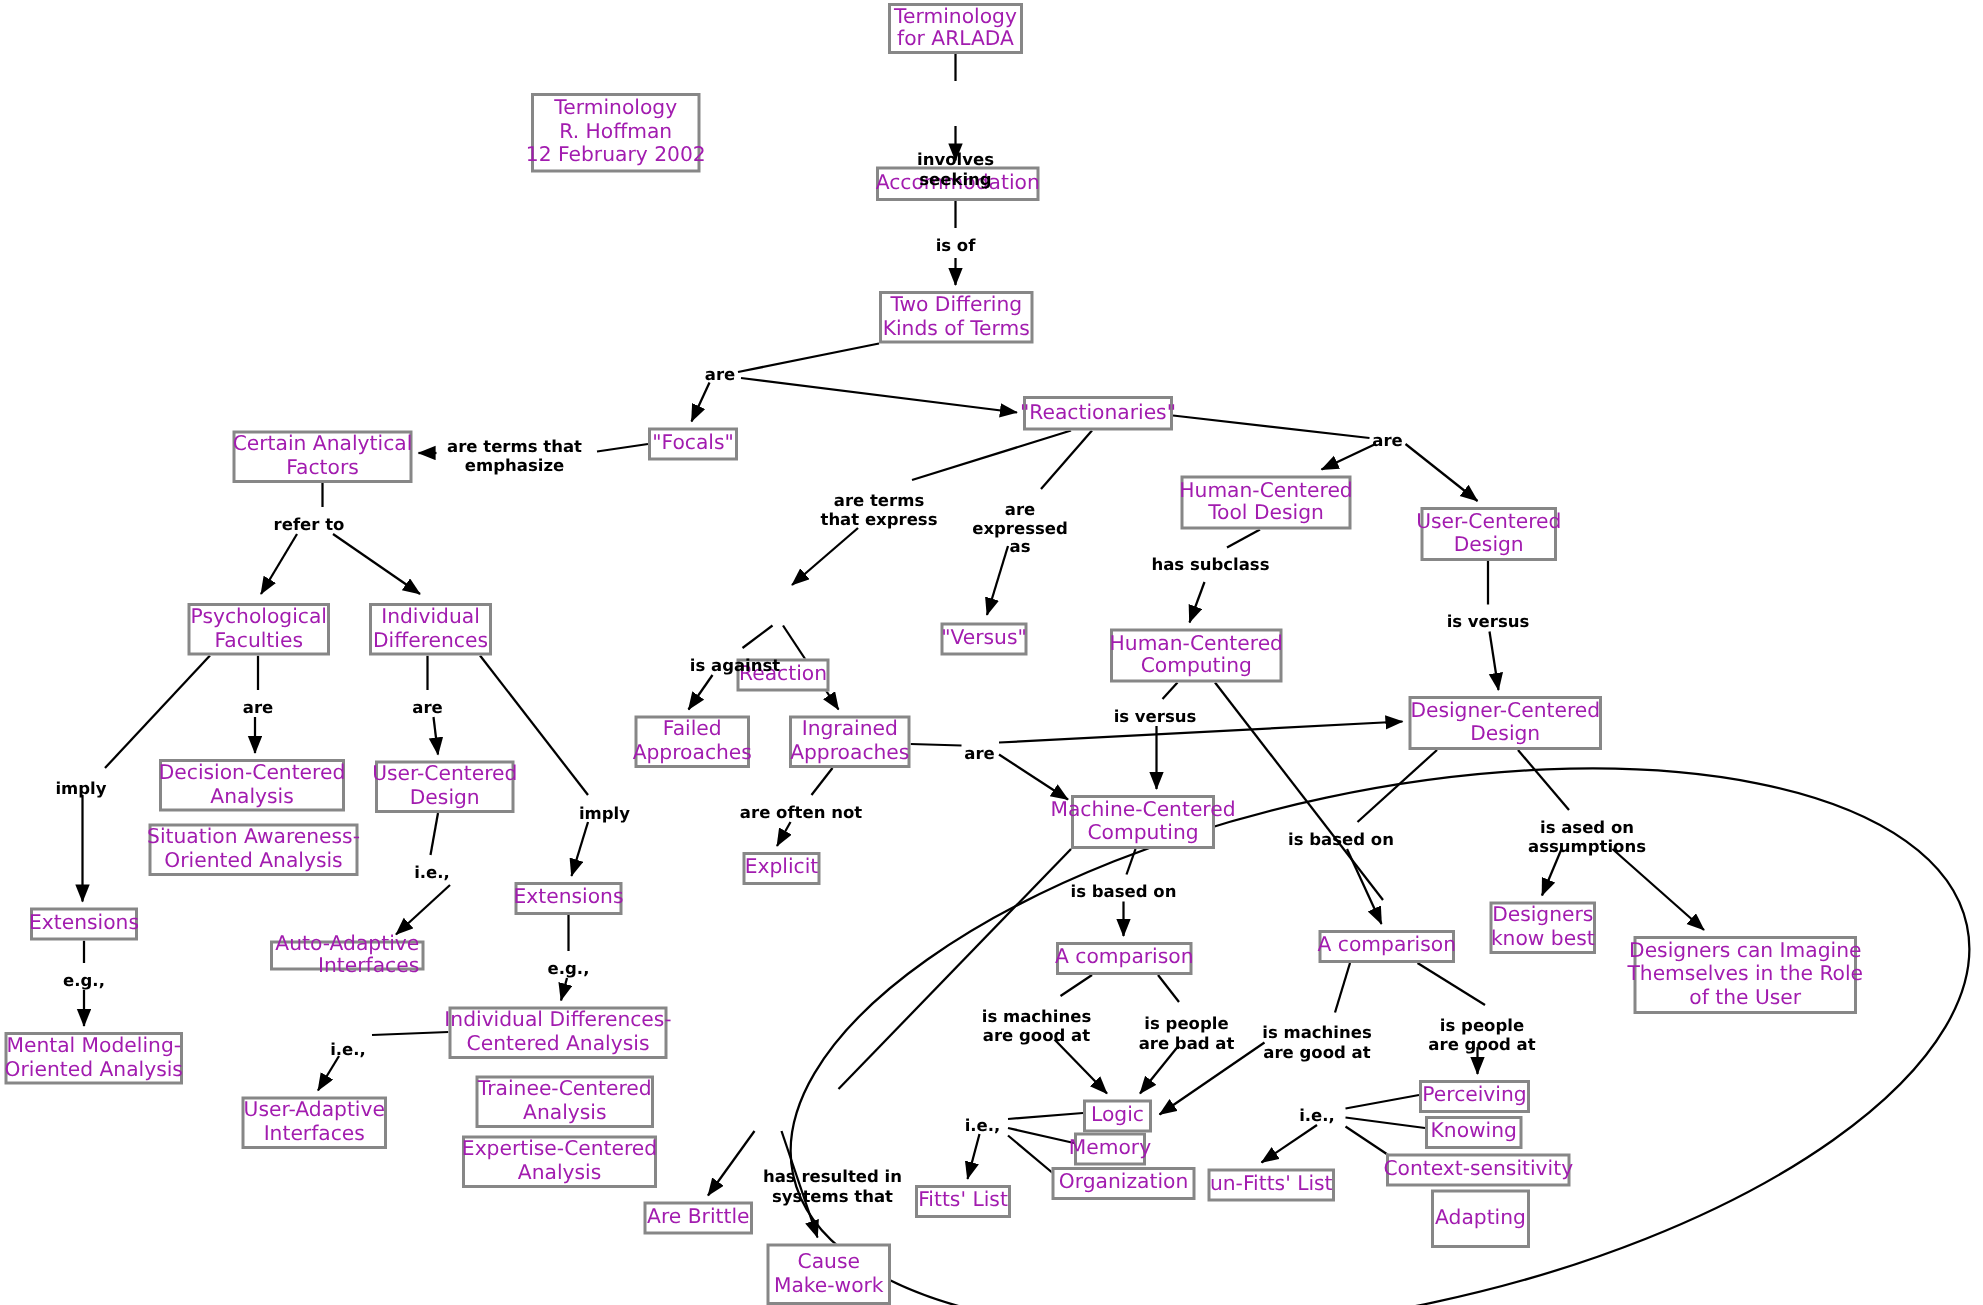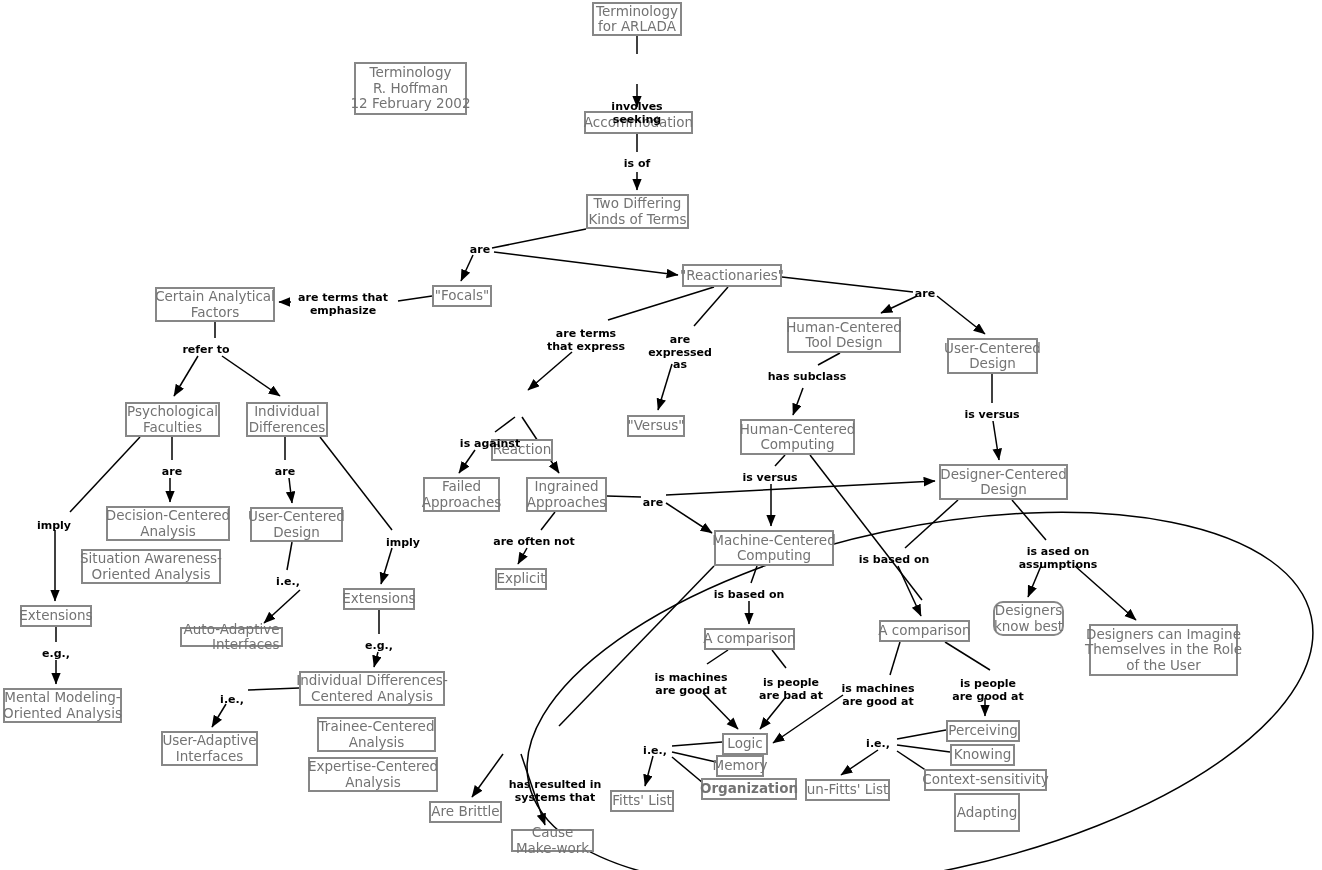--- a/index.html
+++ b/index.html
@@ -20,21 +20,21 @@
     left: 0; top: 0;
     width: 1322px;
     height: 870px;
     pointer-events: none;
   }
   .node {
     position: absolute;
     box-sizing: border-box;
     border: 2px solid #878787;
     background: #ffffff;
-    color: #737373;
+    color: #a21caf;
     font-size: 13.5px;
     line-height: 15.5px;
     text-align: center;
     display: flex;
     align-items: center;
     justify-content: center;
     padding: 2px 5px;
     white-space: pre;
     z-index: 5;
   }
@@ -242,28 +242,28 @@
       <div class="node" style="left: 423px; top: 477px; width: 77px; height: 35px;">Failed
 Approaches</div>
       <div class="node" style="left: 526px; top: 477px; width: 81px; height: 35px;">Ingrained
 Approaches</div>
       <div class="node" style="left: 939px; top: 464px; width: 129px; height: 36px;">Designer-Centered
 Design</div>
       <div class="node" style="left: 106px; top: 506px; width: 124px; height: 35px;">Decision-Centered
 Analysis</div>
       <div class="node" style="left: 250px; top: 507px; width: 93px; height: 35px;">User-Centered
 Design</div>
-      <div class="node" style="left: 81px; top: 549px; width: 140px; height: 35px;">Situation Awareness-
+      <div class="node" style="left: 99px; top: 549px; width: 140px; height: 35px;">Situation Awareness-
 Oriented Analysis</div>
-      <div class="node" style="left: 714px; top: 530px; width: 120px; height: 36px; text-align: center;">Machine-Centered
+      <div class="node" style="left: 714px; top: 530px; width: 96px; height: 36px; text-align: center;">Machine-Centered
 Computing</div>
       <div class="node" style="left: 20px; top: 605px; width: 72px; height: 22px;">Extensions</div>
       <div class="node" style="left: 343px; top: 588px; width: 72px; height: 22px;">Extensions</div>
       <div class="node" style="left: 495px; top: 568px; width: 52px; height: 22px;">Explicit</div>
-      <div class="node" style="left: 993px; top: 601px; width: 71px; height: 35px; border-radius: 10px;">Designers
+      <div class="node" style="left: 993px; top: 601px; width: 71px; height: 35px;">Designers
 know best</div>
       <div class="node" style="left: 1089px; top: 624px; width: 149px; height: 52px;">Designers can Imagine
 Themselves in the Role
 of the User</div>
       <div class="node" style="left: 180px; top: 627px; width: 103px; height: 20px; text-align: right;">Auto-Adaptive
 Interfaces</div>
       <div class="node" style="left: 704px; top: 628px; width: 91px; height: 22px;">A comparison</div>
       <div class="node" style="left: 879px; top: 620px; width: 91px; height: 22px;">A comparison</div>
       <div class="node" style="left: 3px; top: 688px; width: 119px; height: 35px;">Mental Modeling-
 Oriented Analysis</div>
@@ -273,26 +273,26 @@
 Analysis</div>
       <div class="node" style="left: 946px; top: 720px; width: 74px; height: 22px;">Perceiving</div>
       <div class="node" style="left: 722px; top: 733px; width: 46px; height: 22px;">Logic</div>
       <div class="node" style="left: 950px; top: 744px; width: 65px; height: 22px;">Knowing</div>
       <div class="node" style="left: 161px; top: 731px; width: 97px; height: 35px;">User-Adaptive
 Interfaces</div>
       <div class="node" style="left: 716px; top: 755px; width: 48px; height: 22px;">Memory</div>
       <div class="node" style="left: 924px; top: 769px; width: 123px; height: 22px;">Context-sensitivity</div>
       <div class="node" style="left: 308px; top: 757px; width: 130px; height: 35px;">Expertise-Centered
 Analysis</div>
-      <div class="node" style="left: 701px; top: 778px; width: 96px; height: 22px; font-weight: bold;">Organization</div>
+      <div class="node" style="left: 701px; top: 778px; width: 96px; height: 22px;">Organization</div>
       <div class="node" style="left: 610px; top: 790px; width: 64px; height: 22px;">Fitts' List</div>
       <div class="node" style="left: 805px; top: 779px; width: 85px; height: 22px;">un-Fitts' List</div>
       <div class="node" style="left: 954px; top: 793px; width: 66px; height: 39px;">Adapting</div>
       <div class="node" style="left: 429px; top: 801px; width: 73px; height: 22px;">Are Brittle</div>
-      <div class="node" style="left: 511px; top: 829px; width: 83px; height: 23px;">Cause
+      <div class="node" style="left: 511px; top: 829px; width: 83px; height: 41px;">Cause
 Make-work</div>
     </div>
   <div id="labels">
       <div class="linklabel" style="left: 637px; top: 59px; margin-top: 42px;">involves
 seeking</div>
       <div class="linklabel" style="left: 637px; top: 158px;">is of</div>
       <div class="linklabel" style="left: 480px; top: 244px;">are</div>
       <div class="linklabel" style="left: 343px; top: 292px;">are terms that
 emphasize</div>
       <div class="linklabel" style="left: 925px; top: 288px;">are</div>

